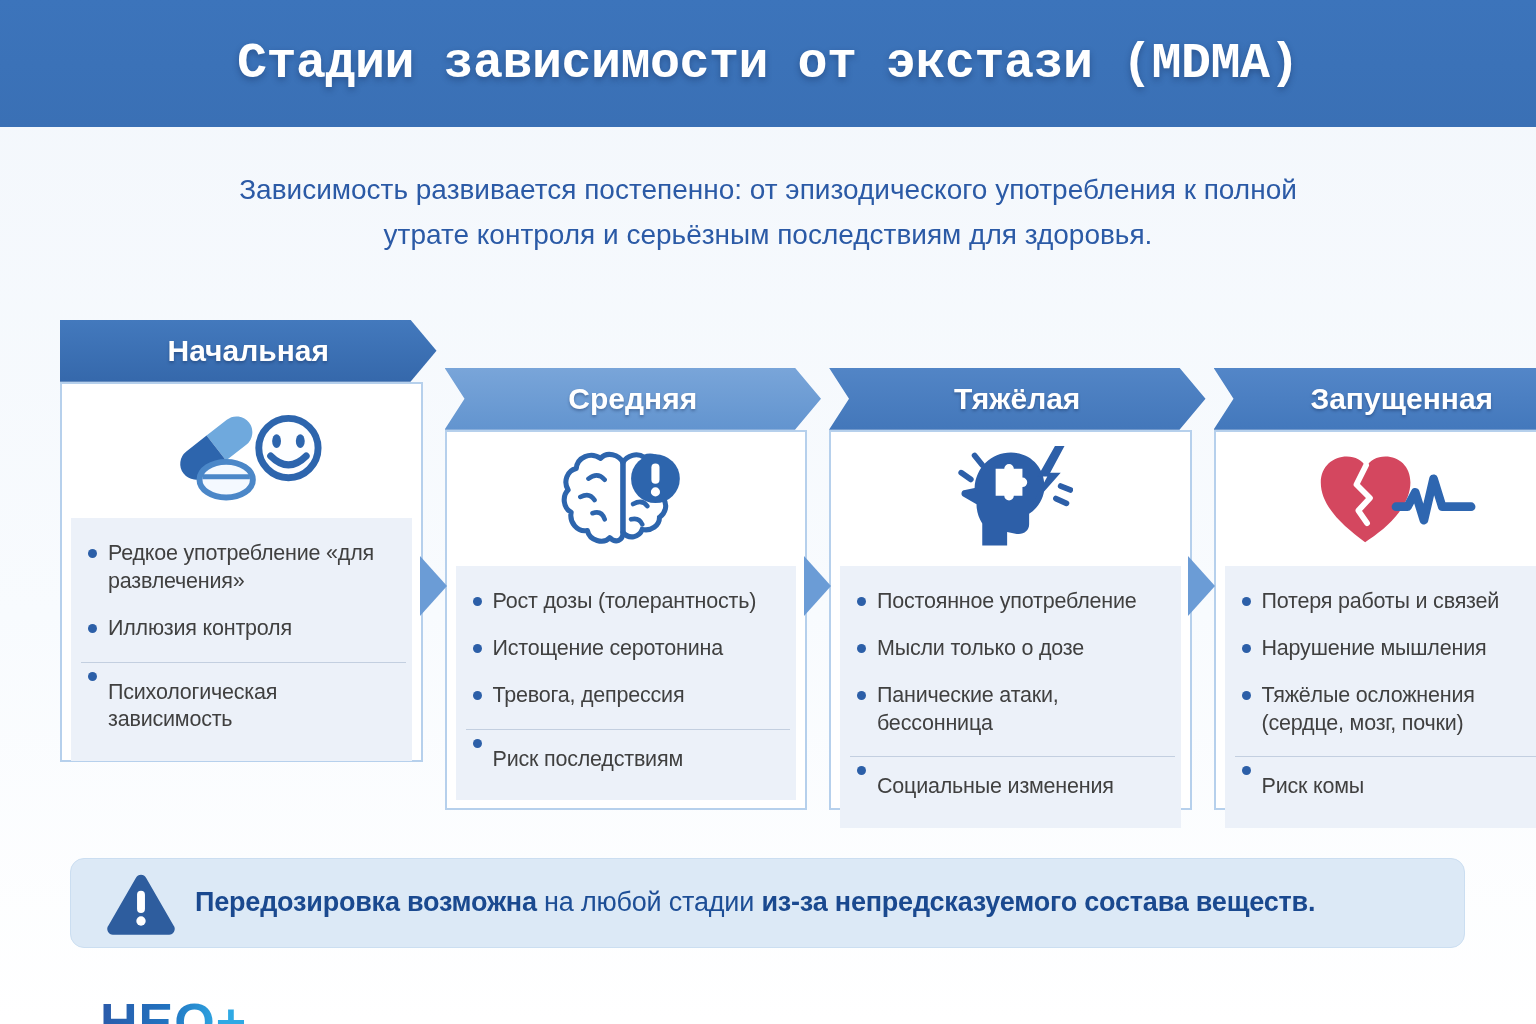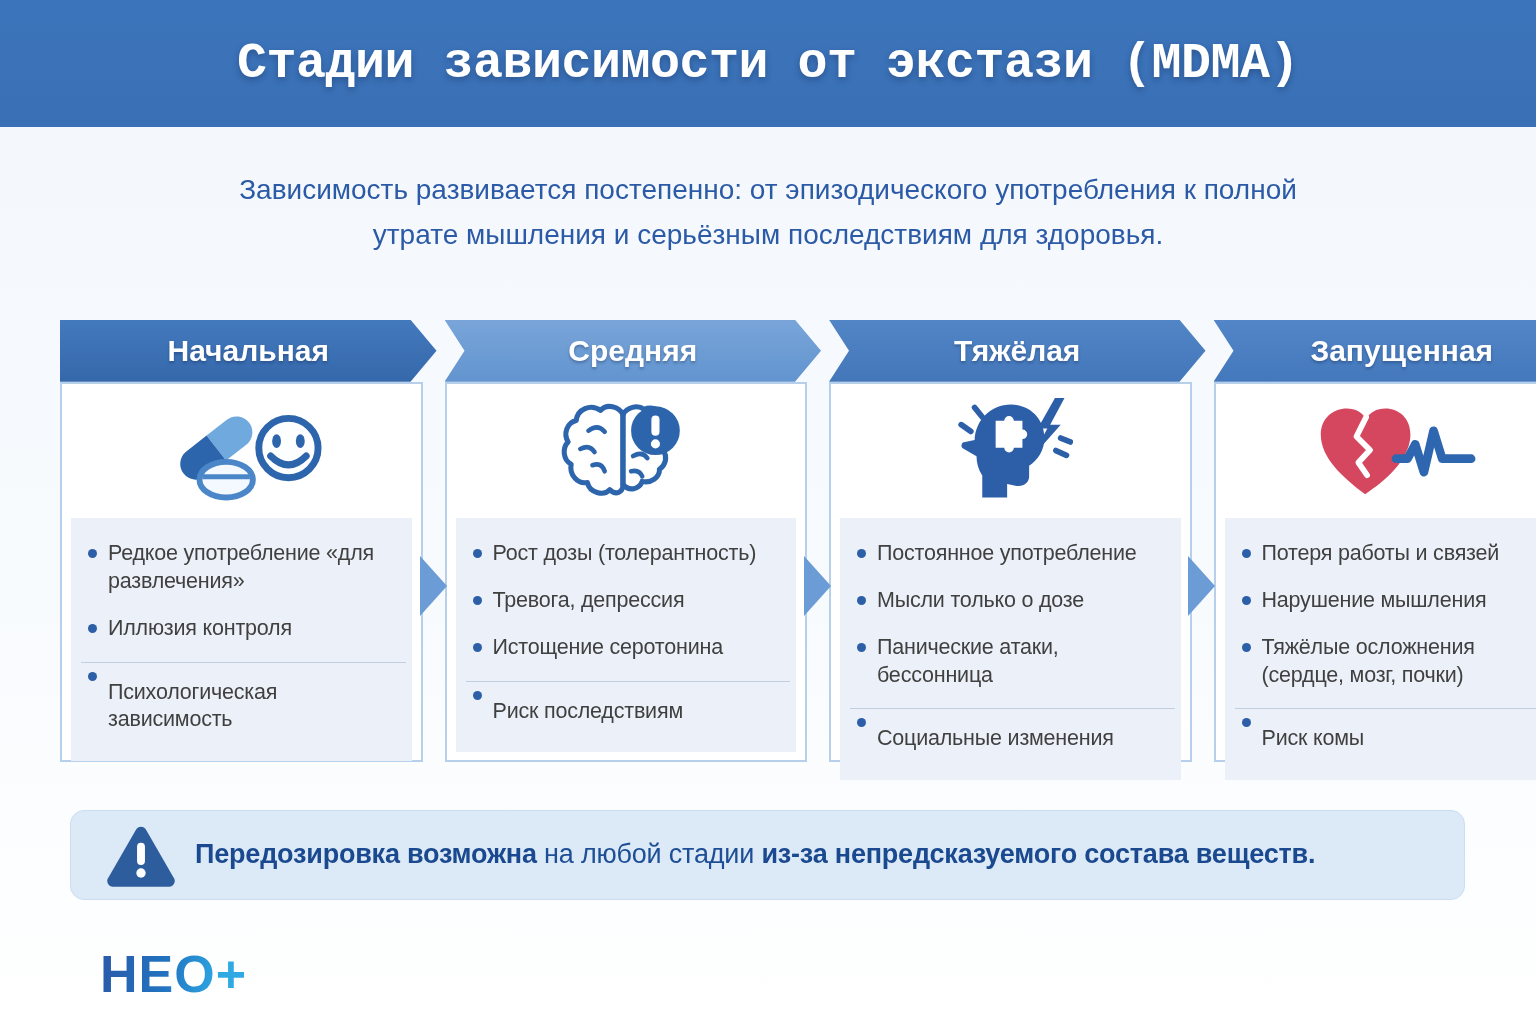--- a/index.html
+++ b/index.html
@@ -31,20 +31,21 @@
   .stage{position:relative;display:flex;flex-direction:column;}
   .stage-arrow{
     height:62px;width:calc(100% + 14px);box-sizing:border-box;
     display:flex;align-items:center;justify-content:center;
     color:#fff;font-size:30px;font-weight:700;
     text-shadow:0 2px 3px rgba(15,35,75,.35);
     clip-path:polygon(0 0,calc(100% - 26px) 0,100% 50%,calc(100% - 26px) 100%,0 100%);
   }
   .stage.notched .stage-arrow{
     clip-path:polygon(0 0,calc(100% - 26px) 0,100% 50%,calc(100% - 26px) 100%,0 100%,20px 50%);
+    margin-top:48px;
   }
   .stage:nth-child(1) .stage-arrow{background:linear-gradient(180deg,#4379bd,#3568ab);}
   .stage:nth-child(2) .stage-arrow{background:linear-gradient(180deg,#79a5d9,#6294cf);}
   .stage:nth-child(3) .stage-arrow{background:linear-gradient(180deg,#5285c6,#4377ba);}
   .stage:nth-child(4) .stage-arrow{background:linear-gradient(180deg,#5386c8,#4378bc);}
   .stage-card{
     background:#ffffff;border:2px solid #b6d0ec;height:380px;box-sizing:border-box;
     display:flex;flex-direction:column;
   }
   .icon-area{height:134px;flex:none;display:flex;align-items:center;justify-content:center;}
@@ -93,21 +94,21 @@
 <body>
 
 
 
 
 <header class="hero">
   <h1>Стадии зависимости от экстази (MDMA)</h1>
 </header>
 
 
-<p class="subtitle">Зависимость развивается постепенно: от эпизодического употребления к полной утрате мышления и серьёзным последствиям для здоровья.</p>
+<p class="subtitle">Зависимость развивается постепенно: от эпизодического употребления к полной утрате контроля и серьёзным последствиям для здоровья.</p>
 
 
 <section class="stages">
 
   <div class="stage">
     <div class="stage-arrow">
       <span>Начальная</span>
     </div>
     <div class="stage-card">
       <div class="icon-area">
@@ -147,22 +148,22 @@
           <path d="M62 14 L62 83" stroke="#2d65ad" stroke-width="5"></path>
           <path d="M28 30 q9 -7 16 1 M20 48 q9 -5 14 3 M32 64 q9 -3 12 6 M72 55 q9 -5 14 2 M70 70 q8 -2 11 5" fill="none" stroke="#2d65ad" stroke-width="4.5" stroke-linecap="round"></path>
           <circle cx="94" cy="30" r="24" fill="#2d65ad"></circle>
           <rect x="90" y="15" width="8" height="20" rx="4" fill="#ffffff"></rect>
           <circle cx="94" cy="43" r="4.5" fill="#ffffff"></circle>
         </svg>
       </div>
       <div class="list-panel">
         <ul>
           <li>Рост дозы (толерантность)</li>
+          <li>Истощение серотонина</li>
           <li>Тревога, депрессия</li>
-          <li>Истощение серотонина</li>
           <li class="sep">Риск последствиям</li>
         </ul>
       </div>
     </div>
   </div>
 
   <div class="stage notched">
     <div class="stage-arrow">
       <span>Тяжёлая</span>
     </div>

